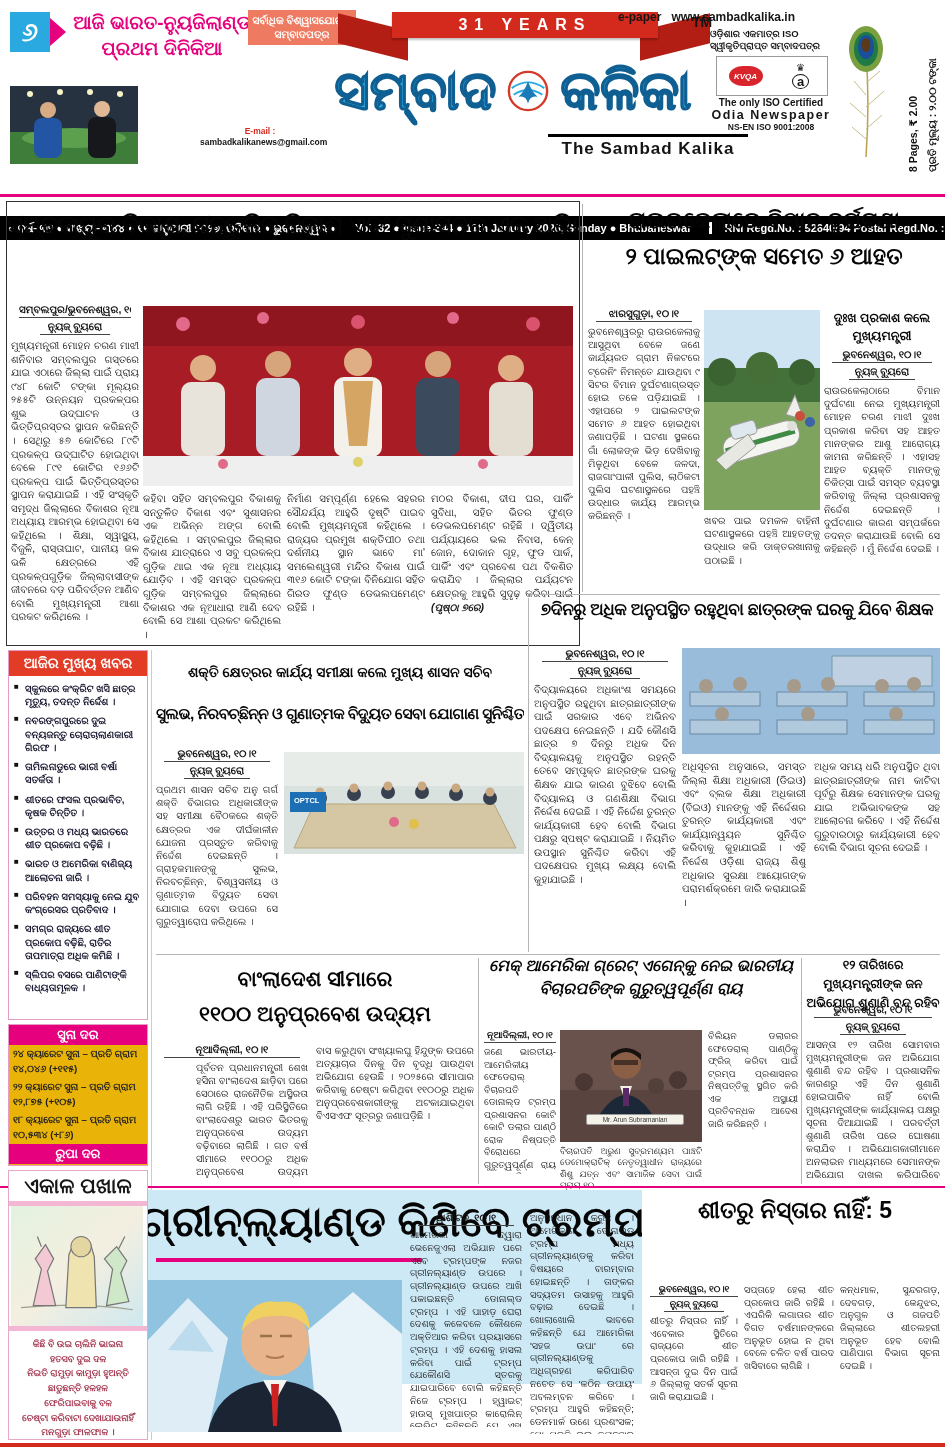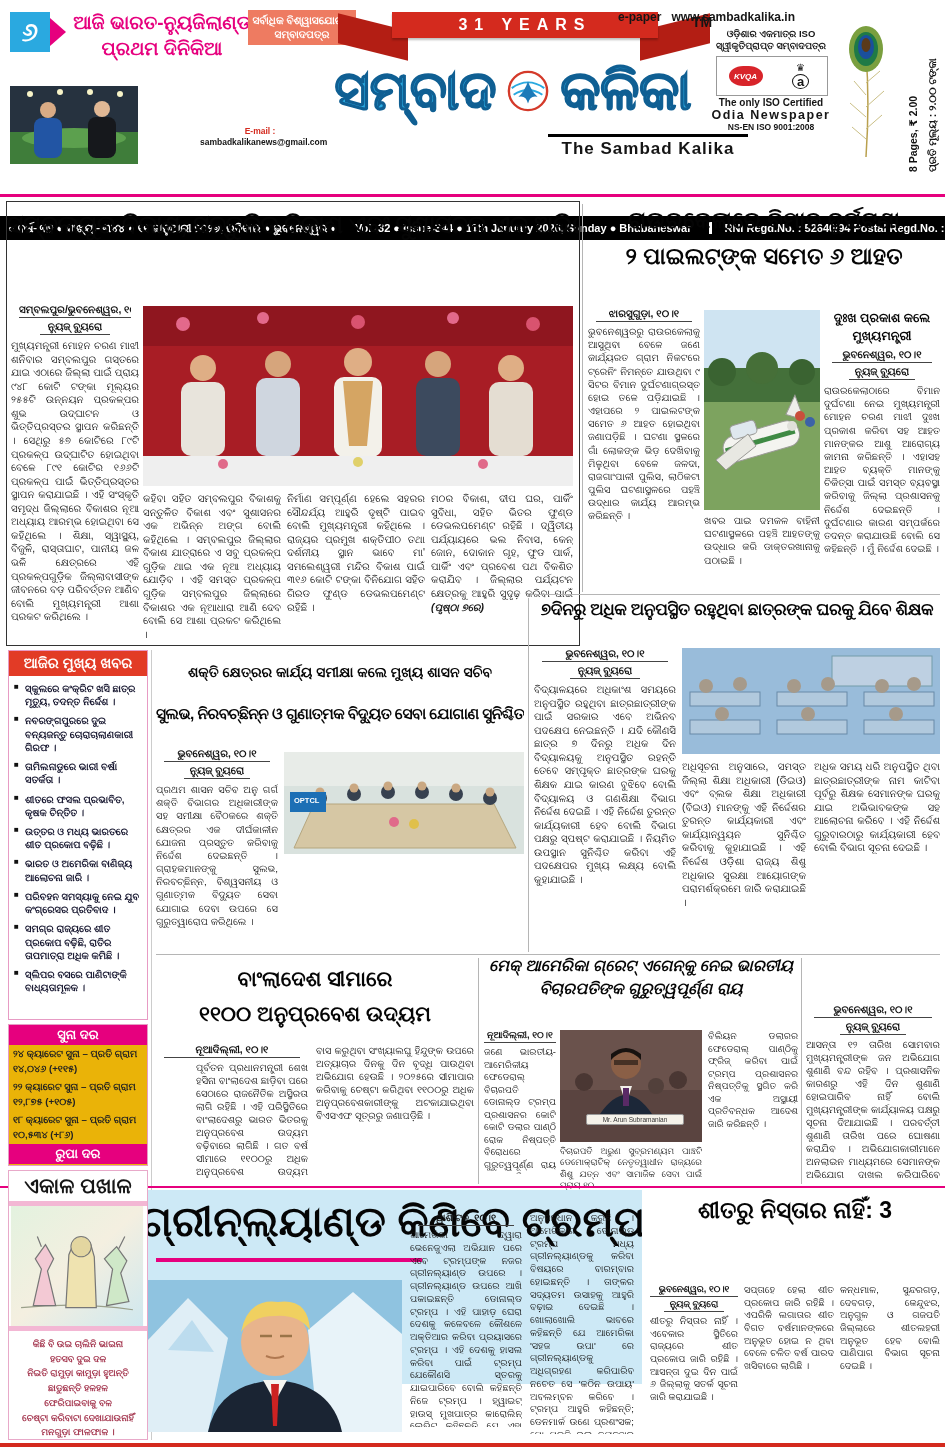--- a/index.html
+++ b/index.html
@@ -23,21 +23,21 @@
   .badgearrow{position:absolute;left:40px;top:6px;width:0;height:0;border-top:14px solid transparent;
               border-bottom:14px solid transparent;border-left:16px solid #e6007e;}
   .promo{color:#e6007e;font-weight:bold;font-size:19px;line-height:1.35;text-align:center;}
   .trust{background:#ee7b61;color:#fff;font-weight:bold;font-size:10.5px;line-height:1.3;text-align:center;padding:4px 2px;}
   .ribbonband{background:#d42a1e;color:#fff;font-weight:bold;font-size:16px;letter-spacing:7px;
               text-align:center;line-height:26px;box-shadow:0 2px 2px rgba(0,0,0,.25);}
   .ribbonside{background:#b31e14;}
   .logoodia{color:#2aa9e0;font-weight:bold;font-size:54px;-webkit-text-stroke:1.5px #0f5f93;
             text-shadow:2px 2px 0 #fff,-2px -2px 0 #fff;display:flex;align-items:center;gap:10px;justify-content:center;}
   .logoen{border-top:3px solid #000;font-weight:bold;font-size:17px;text-align:center;padding-top:2px;letter-spacing:1px;}
-  .smallbold{font-weight:bold;font-size:9.5px;line-height:1.25;text-align:center;}
+  .smallbold{font-weight:bold;font-size:9.5px;line-height:1.25;text-align:left;}
   .kvqa{background:#d8242a;color:#fff;border-radius:50%/60%;font-size:8px;font-style:italic;font-weight:bold;
         width:34px;height:20px;display:flex;align-items:center;justify-content:center;}
   .vertprice{writing-mode:vertical-rl;transform:rotate(180deg);font-weight:bold;font-size:10.5px;color:#111;line-height:1.5;}
   .datebar{background:#000;color:#fff;display:flex;align-items:center;font-size:11px;font-weight:bold;padding:0 8px;gap:18px;white-space:nowrap;overflow:hidden;margin-top:48px;}
   .rni{border-left:3px solid #fff;padding-left:12px;margin-left:auto;}
   
   .sidebox{border:1px solid #e79bc4;background:#fff;overflow:hidden;}
   .sidehead-red{background:#e23b26;color:#fff;font-weight:bold;font-size:14.5px;text-align:center;padding:4px 0;}
   .sidehead-pink{background:#e6007e;color:#fff;font-weight:bold;font-size:13px;text-align:center;padding:2px 0;}
   .newsitem{font-size:9.8px;font-weight:bold;color:#15152e;line-height:1.35;margin:6px 5px 0 5px;padding-left:11px;position:relative;text-align:left;}
@@ -329,20 +329,24 @@
       <path d="M40 84 Q66 46 92 84 L92 90 L40 90 Z" fill="#1c2738"></path>
       <polygon points="60,56 72,56 66,74" fill="#f2f0ea"></polygon>
       <rect x="63" y="58" width="6" height="18" fill="#5a2a66"></rect>
     </svg>
     <div class="nameplate" style="left:26px;top:84px;width:92px;">Mr. Arun Subramanian</div>
   </div>
   <div class="abs capt" style="left:560px;top:1146px;width:142px;height:38px;font-size:8.8px;">ବିଚାରପତି ଅରୁଣ ସୁବ୍ରମଣ୍ୟମ ପାଞ୍ଚଟି ଡେମୋକ୍ରାଟିକ୍ ନେତୃତ୍ୱାଧୀନ ରାଜ୍ୟରେ ଶିଶୁ ଯତ୍ନ ଏବଂ ସାମାଜିକ ସେବା ପାଇଁ ପ୍ରାୟ ୧୦</div>
   <div class="abs body" style="left:708px;top:1030px;width:90px;height:154px;font-size:9.4px;"><span>ବିଲିୟନ ଡଲାରର ଫେଡେରାଲ୍ ପାଣ୍ଠିକୁ ଫ୍ରିଜ୍ କରିବା ପାଇଁ ଟ୍ରମ୍ପ ପ୍ରଶାସନର ନିଷ୍ପତ୍ତିକୁ ସ୍ଥଗିତ କରି ଏକ ଅସ୍ଥାୟୀ ପ୍ରତିବନ୍ଧକ ଆଦେଶ ଜାରି କରିଛନ୍ତି ।</span></div>
 
   <div class="abs vrule" style="left:801px;top:958px;height:226px;"></div>
+  <div class="abs headline" style="left:806px;top:956px;width:134px;font-size:12.5px;white-space:normal;line-height:1.5;">
+    <div>୧୨ ତାରିଖରେ ମୁଖ୍ୟମନ୍ତ୍ରୀଙ୍କ ଜନ</div>
+    <div>ଅଭିଯୋଗ ଶୁଣାଣି ବନ୍ଦ ରହିବ</div>
+  </div>
   <div class="abs" style="left:806px;top:1004px;width:134px;height:180px;">
     <div class="dl">ଭୁବନେଶ୍ୱର, ୧୦।୧</div>
     <div class="dl" style="width:66px;margin:0 auto 3px auto;">ନ୍ୟୁଜ୍ ବ୍ୟୁରୋ</div>
     <div class="body" style="height:142px;font-size:9.8px;"><span>ଆସନ୍ତା ୧୨ ତାରିଖ ସୋମବାର ମୁଖ୍ୟମନ୍ତ୍ରୀଙ୍କ ଜନ ଅଭିଯୋଗ ଶୁଣାଣି ବନ୍ଦ ରହିବ । ପ୍ରଶାସନିକ କାରଣରୁ ଏହି ଦିନ ଶୁଣାଣି ହୋଇପାରିବ ନାହିଁ ବୋଲି ମୁଖ୍ୟମନ୍ତ୍ରୀଙ୍କ କାର୍ଯ୍ୟାଳୟ ପକ୍ଷରୁ ସୂଚନା ଦିଆଯାଇଛି । ପରବର୍ତ୍ତୀ ଶୁଣାଣି ତାରିଖ ପରେ ଘୋଷଣା କରାଯିବ । ଅଭିଯୋଗକାରୀମାନେ ଅନଲାଇନ ମାଧ୍ୟମରେ ସେମାନଙ୍କ ଅଭିଯୋଗ ଦାଖଲ କରିପାରିବେ ବୋଲି କୁହାଯାଇଛି ।</span></div>
   </div>
 
   <div class="abs" style="left:0;top:1186px;width:945px;height:2px;background:#e6007e;"></div>
   <div class="abs" style="left:140px;top:1190px;width:502px;height:194px;background:#cde9f6;">
     <div class="headline" style="font-size:42px;margin-top:8px;">ଗ୍ରୀନ୍‌ଲ୍ୟାଣ୍ଡ କିଣିବେ ଟ୍ରମ୍ପ</div>
     <div class="abs" style="left:16px;top:68px;width:266px;height:4px;background:#e6007e;"></div>
@@ -365,21 +369,21 @@
       <div class="dl" style="font-size:9.8px;">ୱାଶିଂଟନ, ୧୦।୧</div>
       <div class="body" style="height:198px;font-size:9.6px;"><span>ଆମେରିକା ଦ୍ୱାରା ଭେନେଜୁଏଲା ଅଭିଯାନ ପରେ ଏବେ ଟ୍ରମ୍ପଙ୍କ ନଜର ଗ୍ରୀନଲ୍ୟାଣ୍ଡ ଉପରେ । ଗ୍ରୀନଲ୍ୟାଣ୍ଡ ଉପରେ ଆଖି ପକାଇଛନ୍ତି ଡୋନାଲ୍ଡ ଟ୍ରମ୍ପ । ଏହି ପାହାଡ଼ ଘେରା ଦେଶକୁ କଳେବଳେ କୌଶଳେ ଅକ୍ତିଆର କରିବା ପ୍ରୟାସରେ ଟ୍ରମ୍ପ । ଏହି ଦେଶକୁ ହାସଲ କରିବା ପାଇଁ ଟ୍ରମ୍ପ ଯେକୌଣସି ସ୍ତରକୁ ଯାଇପାରିବେ ବୋଲି କହିଛନ୍ତି ନିଜେ ଟ୍ରମ୍ପ । ହ୍ୱାଇଟ୍ ହାଉସ୍ ମୁଖପାତ୍ର କାରୋଲିନ୍ ଲେଭିଟ୍ କହିଛନ୍ତି ଯେ ଏହା ଆମେରିକାର ସୁରକ୍ଷା ପାଇଁ ଅତ୍ୟନ୍ତ ଗୁରୁତ୍ୱପୂର୍ଣ୍ଣ ଏବଂ ତାଙ୍କ ସରକାର ସମ୍ଭାବ୍ୟ ଶକ୍ତି ସମେତ ଏହାକୁ ହାସଲ କରିବାର ଉପାୟ</span></div>
     </div>
     <div class="abs body" style="left:390px;top:22px;width:104px;height:222px;font-size:9.6px;">
       <span>ଅନୁସନ୍ଧାନ କରୁଛି । ଆମେରିକାର ଡୋନାଲ୍ଡ ଟ୍ରମ୍ପ ମଧ୍ୟ ଗ୍ରୀନଲ୍ୟାଣ୍ଡକୁ କରିବା ବିଷୟରେ ବାରମ୍ବାର ହୋଇଛନ୍ତି । ତାଙ୍କର ସଦ୍ୟତମ ଉସାହକୁ ଆହୁରି ବଢ଼ାଇ ଦେଇଛି । ଖୋଲାଖୋଲି ଭାବରେ କହିଛନ୍ତି ଯେ ଆମେରିକା 'ସହଜ ଉପା' ରେ ଗ୍ରୀନଲ୍ୟାଣ୍ଡକୁ ଅଧିଗ୍ରହଣ କରିପାରିବ ନଚେତ ସେ 'କଠିନ ଉପାୟ' ଅବଲମ୍ବନ କରିବେ । ଟ୍ରମ୍ପ ଆହୁରି କହିଛନ୍ତି; ଡେନମାର୍କ ଉଣେ ପ୍ରଶଂସକ; ମୋ ପ୍ରତି ଭଲ ବ୍ୟବହାର କରିଛନ୍ତି ବାରମ୍ବାର କହିଛନ୍ତି ଯେ ଗ୍ରୀନଲ୍ୟାଣ୍ଡ ସୁରକ୍ଷା ପାଇଁ </span>
     </div>
   </div>
 
   <div class="abs" style="left:650px;top:1192px;width:290px;">
     <div class="headline" style="font-size:23px;line-height:1.6;white-space:normal;">
-      <div>ଶୀତରୁ ନିସ୍ତାର ନାହିଁ: 3</div>
+      <div>ଶୀତରୁ ନିସ୍ତାର ନାହିଁ: 5</div>
     </div>
   </div>
   <div class="abs" style="left:650px;top:1284px;width:88px;height:156px;">
     <div class="dl" style="font-size:9.2px;margin:0 0 2px 0;">ଭୁବନେଶ୍ୱର, ୧୦।୧</div>
     <div class="dl" style="width:60px;margin:0 auto 3px auto;font-size:9.2px;">ନ୍ୟୁଜ୍ ବ୍ୟୁରୋ</div>
     <div class="body" style="height:116px;font-size:9.5px;"><span>ଶୀତରୁ ନିସ୍ତାର ନାହିଁ । ଏବେକାର ସ୍ଥିତିରେ ରାଜ୍ୟରେ ଶୀତ ପ୍ରକୋପ ଜାରି ରହିଛି । ଆସନ୍ତା ଦୁଇ ଦିନ ପାଇଁ ୬ ଜିଲ୍ଲାକୁ ସତର୍କ ସୂଚନା ଜାରି କରାଯାଇଛି ।</span></div>
   </div>
   <div class="abs body" style="left:744px;top:1284px;width:90px;height:156px;font-size:9.5px;"><span>ସପ୍ତାହେ ହେଲା ଶୀତ ପ୍ରକୋପ ଜାରି ରହିଛି । ଏପରିକି ଲଗାତାର ଶୀତ ବିଗତ ବର୍ଷମାନଙ୍କରେ ଅନୁଭୂତ ହୋଇ ନ ଥିବା ବେଳେ ଚଳିତ ବର୍ଷ ପାରଦ ଖସିବାରେ ଲାଗିଛି ।</span></div>
   <div class="abs body" style="left:840px;top:1284px;width:100px;height:156px;font-size:9.5px;"><span>କନ୍ଧମାଳ, ସୁନ୍ଦରଗଡ଼, ଦେବଗଡ଼, କେନ୍ଦୁଝର, ଅନୁଗୁଳ ଓ ଗଜପତି ଜିଲ୍ଲାରେ ଶୀତଲହରୀ ଅନୁଭୂତ ହେବ ବୋଲି ପାଣିପାଗ ବିଭାଗ ସୂଚନା ଦେଇଛି ।</span></div>
 

